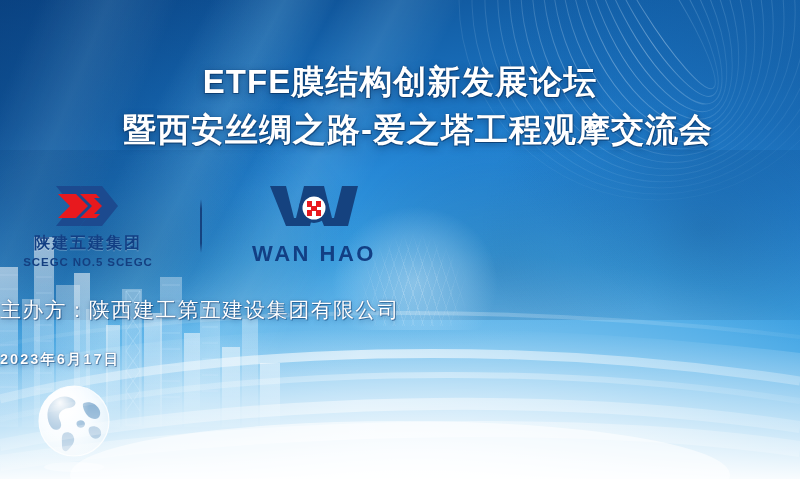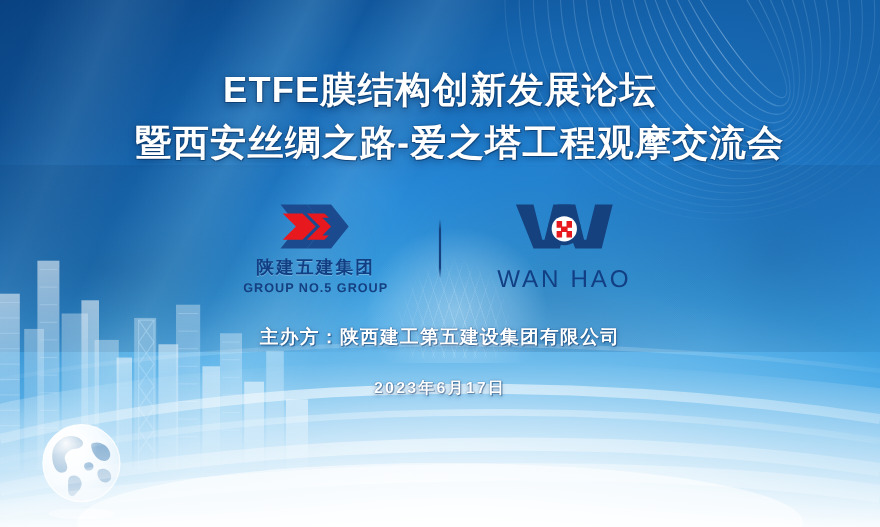--- a/index.html
+++ b/index.html
@@ -83,21 +83,21 @@
   
   .bg-waves { position:absolute; left:0; right:0; bottom:0; height: 230px; }
   .bg-waves svg { display:block; width:100%; height:100%; }
 
   
   .content {
     position: absolute;
     inset: 0;
     display: flex;
     flex-direction: column;
-    align-items: center;
+    align-items: flex-start;
   }
 
   .title-block { margin-top: 62px; text-align: center; width: 100%; }
   .title-line {
     color: #ffffff;
     font-weight: 700;
     letter-spacing: 1px;
     line-height: 1.22;
     text-shadow:
       0 0 1px rgba(12,58,110,0.95),
@@ -143,29 +143,29 @@
     margin-top: 2px;
     color: #143f80;
     font-size: 11.5px;
     font-weight: 700;
     letter-spacing: 0.9px;
   }
   .wanhao-word {
     margin-top: 14px;
     color: #123f84;
     font-size: 22px;
-    font-weight: 400;
+    font-weight: 700;
     letter-spacing: 2.5px;
   }
 
   .hosts { margin-top: 26px; text-align: center; }
   .host-line {
     color: #ffffff;
-    font-weight: 700;
-    font-size: 17px;
+    font-weight: 400;
+    font-size: 21px;
     letter-spacing: 1.2px;
     line-height: 1.55;
     text-shadow:
       0 0 1px rgba(14,62,118,0.9),
       1px 1px 0 rgba(12,54,106,0.45),
       0 2px 5px rgba(10,50,100,0.40);
     white-space: nowrap;
   }
   .host-line-2 { padding-left: 56px; }
 
@@ -362,21 +362,21 @@
           <svg width="104" height="42" viewBox="0 0 104 42" aria-hidden="true">
             <path d="M20 1 L44 1 L60 21 L44 41 L20 41 L36 21 Z" fill="#1c4a8f"></path>
             <path d="M44 1 L66 1 L82 21 L66 41 L44 41 L60 21 Z" fill="#1c4a8f"></path>
             <path d="M22 9 L40 9 L52 21 L40 33 L22 33 L34 21 Z" fill="#e8191e"></path>
             <path d="M44 9 L60 9 L72 21 L60 33 L44 33 L56 21 Z" fill="#e8191e"></path>
             <path d="M44 9 L60 9 L72 21 L60 33 L44 33 L56 21 Z" fill="#1c4a8f" opacity="0"></path>
             <path d="M58 13 L68 13 L76 21 L68 29 L58 29 L66 21 Z" fill="#1c4a8f"></path>
           </svg>
         </div>
         <div class="logo-cn">陕建五建集团</div>
-        <div class="logo-en">GROUP NO.5 GROUP</div>
+        <div class="logo-en">SCEGC NO.5 SCEGC</div>
       </div>
 
       <div class="logo-divider"></div>
 
       <div class="logo-unit">
         <div class="logo-mark">
           <svg width="108" height="44" viewBox="0 0 108 44" aria-hidden="true">
             <path d="M10 2 L26 2 L34 34 L36 34 L44 2 L60 2 L50 42 L26 42 Z" fill="#15427f"></path>
             <path d="M62 2 L78 2 L90 42 L66 42 L56 2 Z" fill="#15427f" opacity="0"></path>
             <path d="M48 2 L64 2 L72 34 L74 34 L82 2 L98 2 L88 42 L64 42 Z" fill="#15427f"></path>

